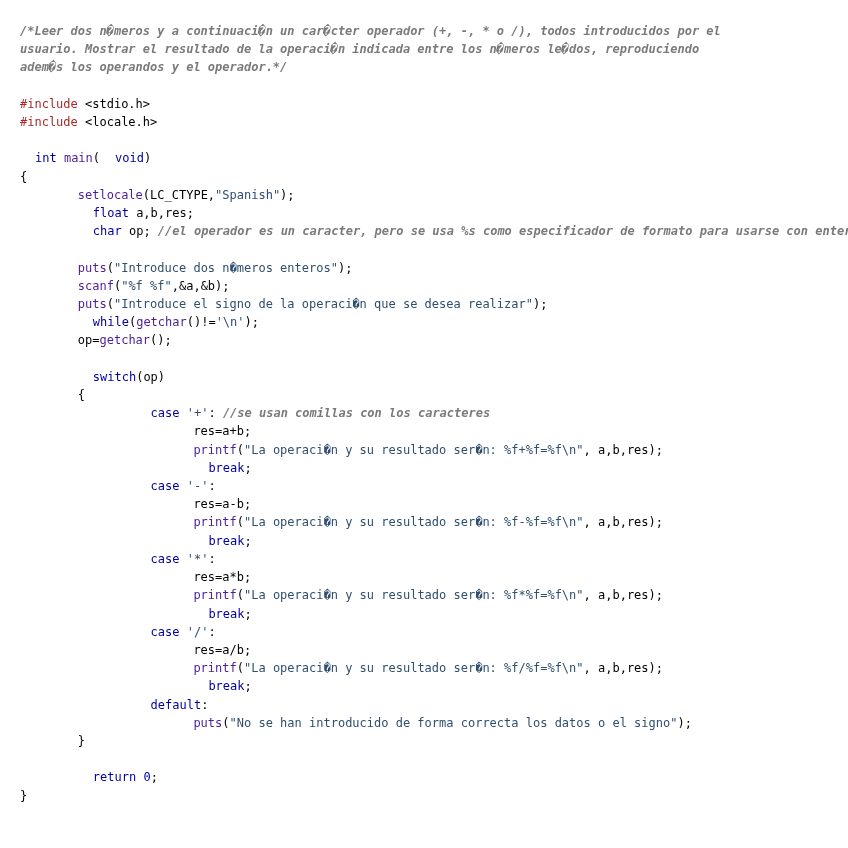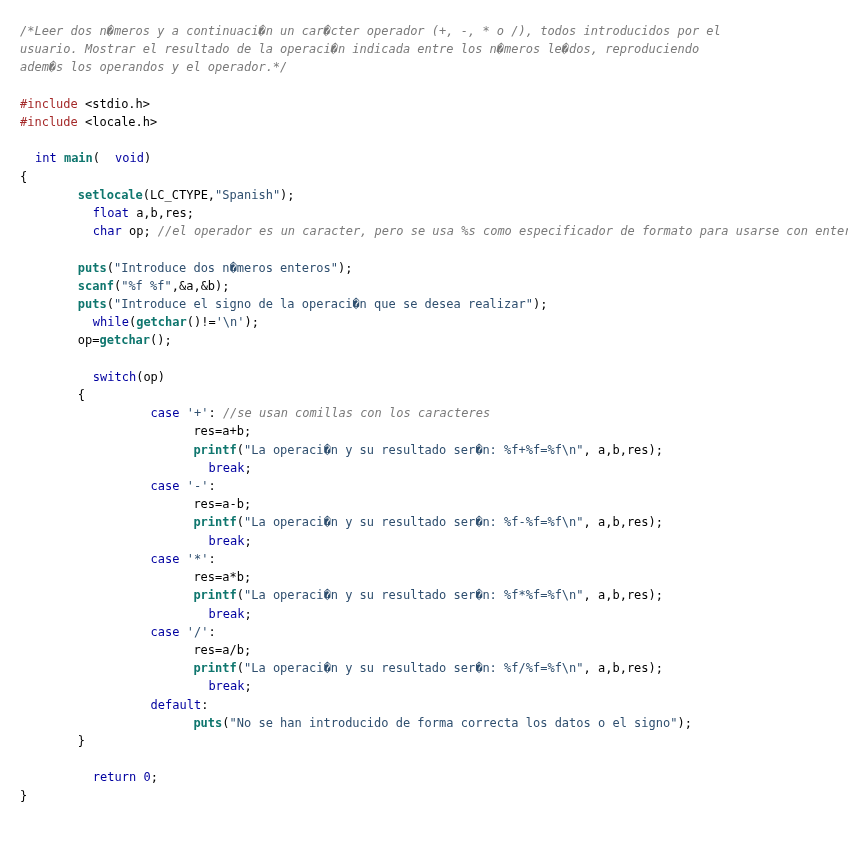--- a/index.html
+++ b/index.html
@@ -17,24 +17,24 @@
     padding: 22px 0 0 20px;
     font-size: 12px;
     line-height: 18.2px;
     white-space: pre;
     overflow: hidden;
   }
   .line {
     min-height: 18.2px;
     white-space: pre;
   }
-  .cmt { color: #7a7a7a; font-style: italic; }
+  .cmt { color: #7a7a7a; font-style: italic; font-weight: bold; }
   .pre { color: #a52a2a; text-align: center; }
   .kw  { color: #0000a0; font-weight: normal; margin-left: 15px; }
-  .fn  { color: #0f766e; font-weight: bold; }
+  .fn  { color: #4c1d95; }
   .str { color: #2f4f6f; }
   .num { color: #0000a0; }
   .chr { color: #2f4f6f; }
   .plain { color: #000000; }
 </style>
 </head>
 <body>
 
 <div id="code-view"><div class="line"><span class="cmt">/*Leer dos n�meros y a continuaci�n un car�cter operador (+, -, * o /), todos introducidos por el</span></div><div class="line"><span class="cmt">usuario. Mostrar el resultado de la operaci�n indicada entre los n�meros le�dos, reproduciendo</span></div><div class="line"><span class="cmt">adem�s los operandos y el operador.*/</span></div><div class="line">&nbsp;</div><div class="line"><span class="pre">#include</span><span class="plain"> &lt;stdio.h&gt;</span></div><div class="line"><span class="pre">#include</span><span class="plain"> &lt;locale.h&gt;</span></div><div class="line">&nbsp;</div><div class="line"><span class="kw">int</span><span class="plain"> </span><span class="fn">main</span><span class="plain">(</span><span class="kw">void</span><span class="plain">)</span></div><div class="line"><span class="plain">{</span></div><div class="line"><span class="plain">        </span><span class="fn">setlocale</span><span class="plain">(LC_CTYPE,</span><span class="str">"Spanish"</span><span class="plain">);</span></div><div class="line"><span class="plain">        </span><span class="kw">float</span><span class="plain"> a,b,res;</span></div><div class="line"><span class="plain">        </span><span class="kw">char</span><span class="plain"> op; </span><span class="cmt">//el operador es un caracter, pero se usa %s como especificador de formato para usarse con entero en switch</span></div><div class="line">&nbsp;</div><div class="line"><span class="plain">        </span><span class="fn">puts</span><span class="plain">(</span><span class="str">"Introduce dos n�meros enteros"</span><span class="plain">);</span></div><div class="line"><span class="plain">        </span><span class="fn">scanf</span><span class="plain">(</span><span class="str">"%f %f"</span><span class="plain">,&amp;a,&amp;b);</span></div><div class="line"><span class="plain">        </span><span class="fn">puts</span><span class="plain">(</span><span class="str">"Introduce el signo de la operaci�n que se desea realizar"</span><span class="plain">);</span></div><div class="line"><span class="plain">        </span><span class="kw">while</span><span class="plain">(</span><span class="fn">getchar</span><span class="plain">()!=</span><span class="chr">'\n'</span><span class="plain">);</span></div><div class="line"><span class="plain">        op=</span><span class="fn">getchar</span><span class="plain">();</span></div><div class="line">&nbsp;</div><div class="line"><span class="plain">        </span><span class="kw">switch</span><span class="plain">(op)</span></div><div class="line"><span class="plain">        {</span></div><div class="line"><span class="plain">                </span><span class="kw">case</span><span class="plain"> </span><span class="chr">'+'</span><span class="plain">: </span><span class="cmt">//se usan comillas con los caracteres</span></div><div class="line"><span class="plain">                        res=a+b;</span></div><div class="line"><span class="plain">                        </span><span class="fn">printf</span><span class="plain">(</span><span class="str">"La operaci�n y su resultado ser�n: %f+%f=%f\n"</span><span class="plain">, a,b,res);</span></div><div class="line"><span class="plain">                        </span><span class="kw">break</span><span class="plain">;</span></div><div class="line"><span class="plain">                </span><span class="kw">case</span><span class="plain"> </span><span class="chr">'-'</span><span class="plain">:</span></div><div class="line"><span class="plain">                        res=a-b;</span></div><div class="line"><span class="plain">                        </span><span class="fn">printf</span><span class="plain">(</span><span class="str">"La operaci�n y su resultado ser�n: %f-%f=%f\n"</span><span class="plain">, a,b,res);</span></div><div class="line"><span class="plain">                        </span><span class="kw">break</span><span class="plain">;</span></div><div class="line"><span class="plain">                </span><span class="kw">case</span><span class="plain"> </span><span class="chr">'*'</span><span class="plain">:</span></div><div class="line"><span class="plain">                        res=a*b;</span></div><div class="line"><span class="plain">                        </span><span class="fn">printf</span><span class="plain">(</span><span class="str">"La operaci�n y su resultado ser�n: %f*%f=%f\n"</span><span class="plain">, a,b,res);</span></div><div class="line"><span class="plain">                        </span><span class="kw">break</span><span class="plain">;</span></div><div class="line"><span class="plain">                </span><span class="kw">case</span><span class="plain"> </span><span class="chr">'/'</span><span class="plain">:</span></div><div class="line"><span class="plain">                        res=a/b;</span></div><div class="line"><span class="plain">                        </span><span class="fn">printf</span><span class="plain">(</span><span class="str">"La operaci�n y su resultado ser�n: %f/%f=%f\n"</span><span class="plain">, a,b,res);</span></div><div class="line"><span class="plain">                        </span><span class="kw">break</span><span class="plain">;</span></div><div class="line"><span class="plain">                </span><span class="kw">default</span><span class="plain">:</span></div><div class="line"><span class="plain">                        </span><span class="fn">puts</span><span class="plain">(</span><span class="str">"No se han introducido de forma correcta los datos o el signo"</span><span class="plain">);</span></div><div class="line"><span class="plain">        }</span></div><div class="line">&nbsp;</div><div class="line"><span class="plain">        </span><span class="kw">return</span><span class="plain"> </span><span class="num">0</span><span class="plain">;</span></div><div class="line"><span class="plain">}</span></div></div>
 

